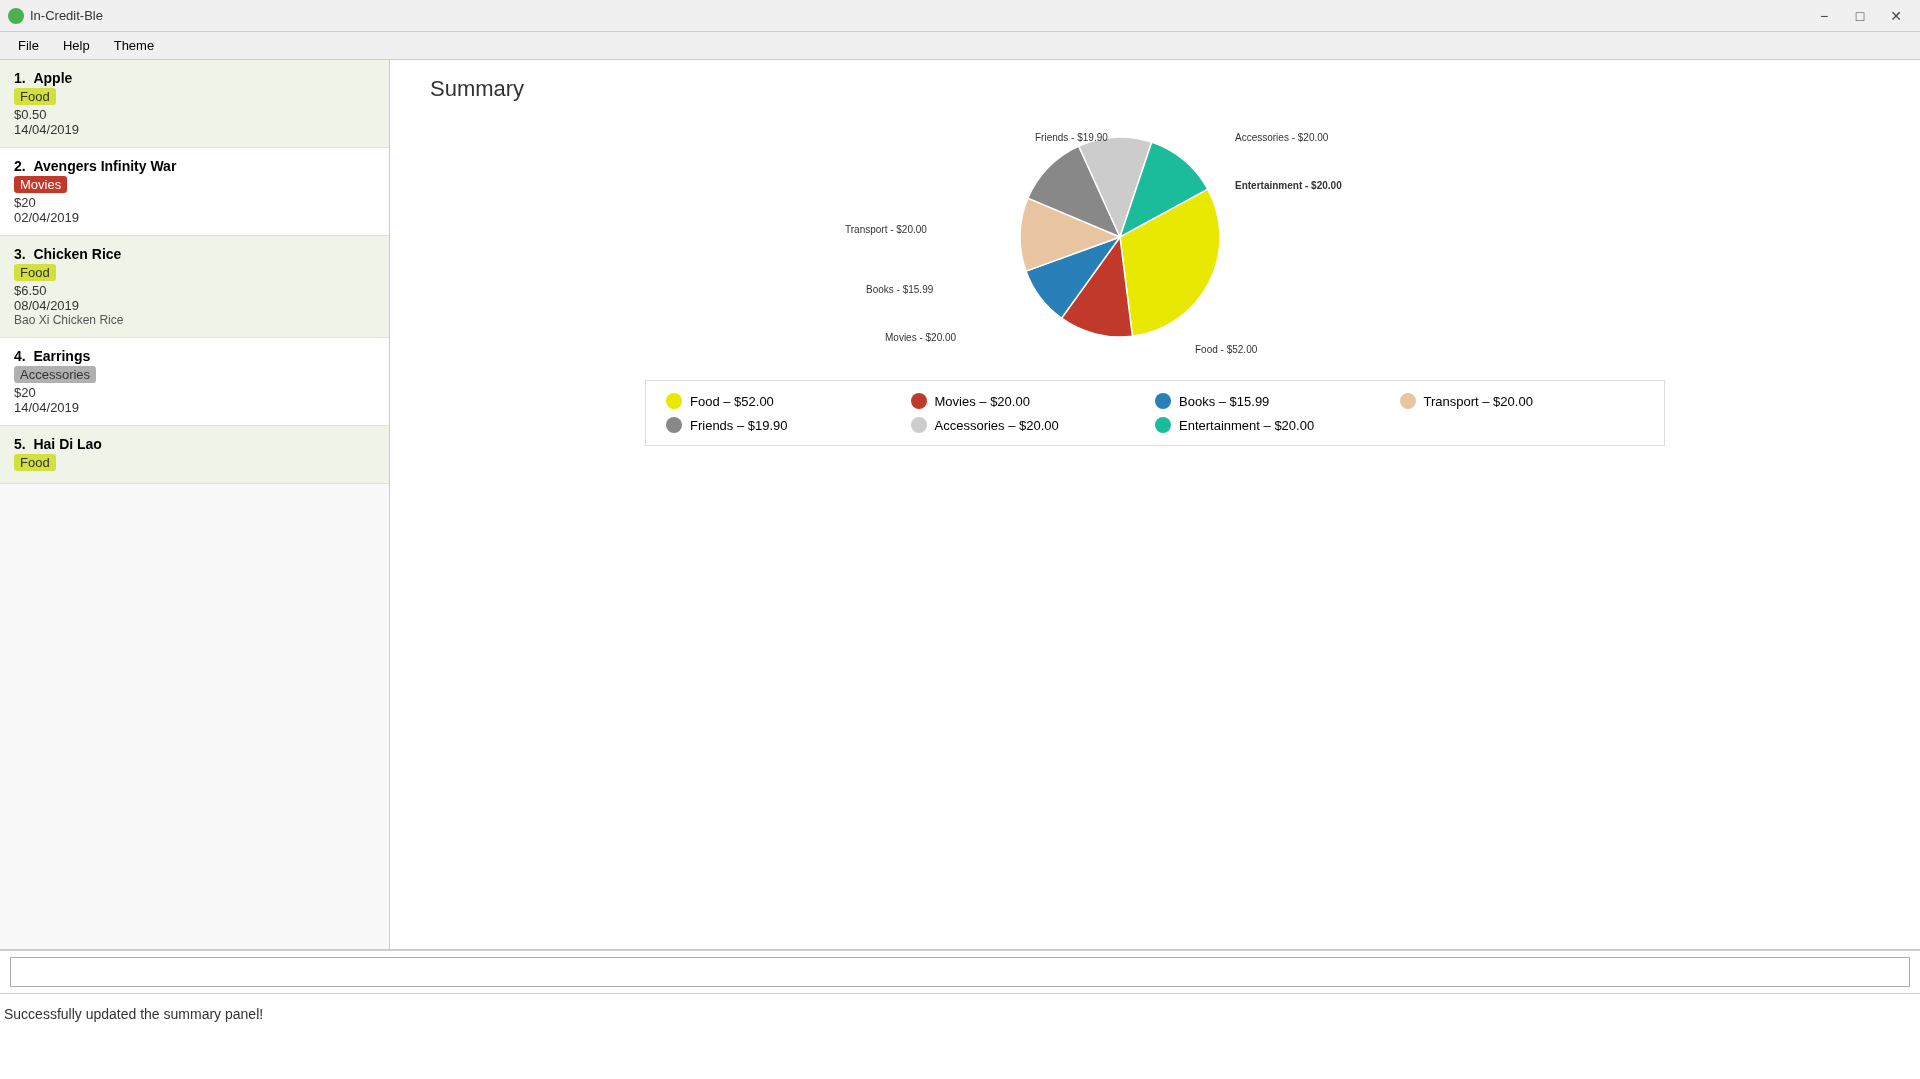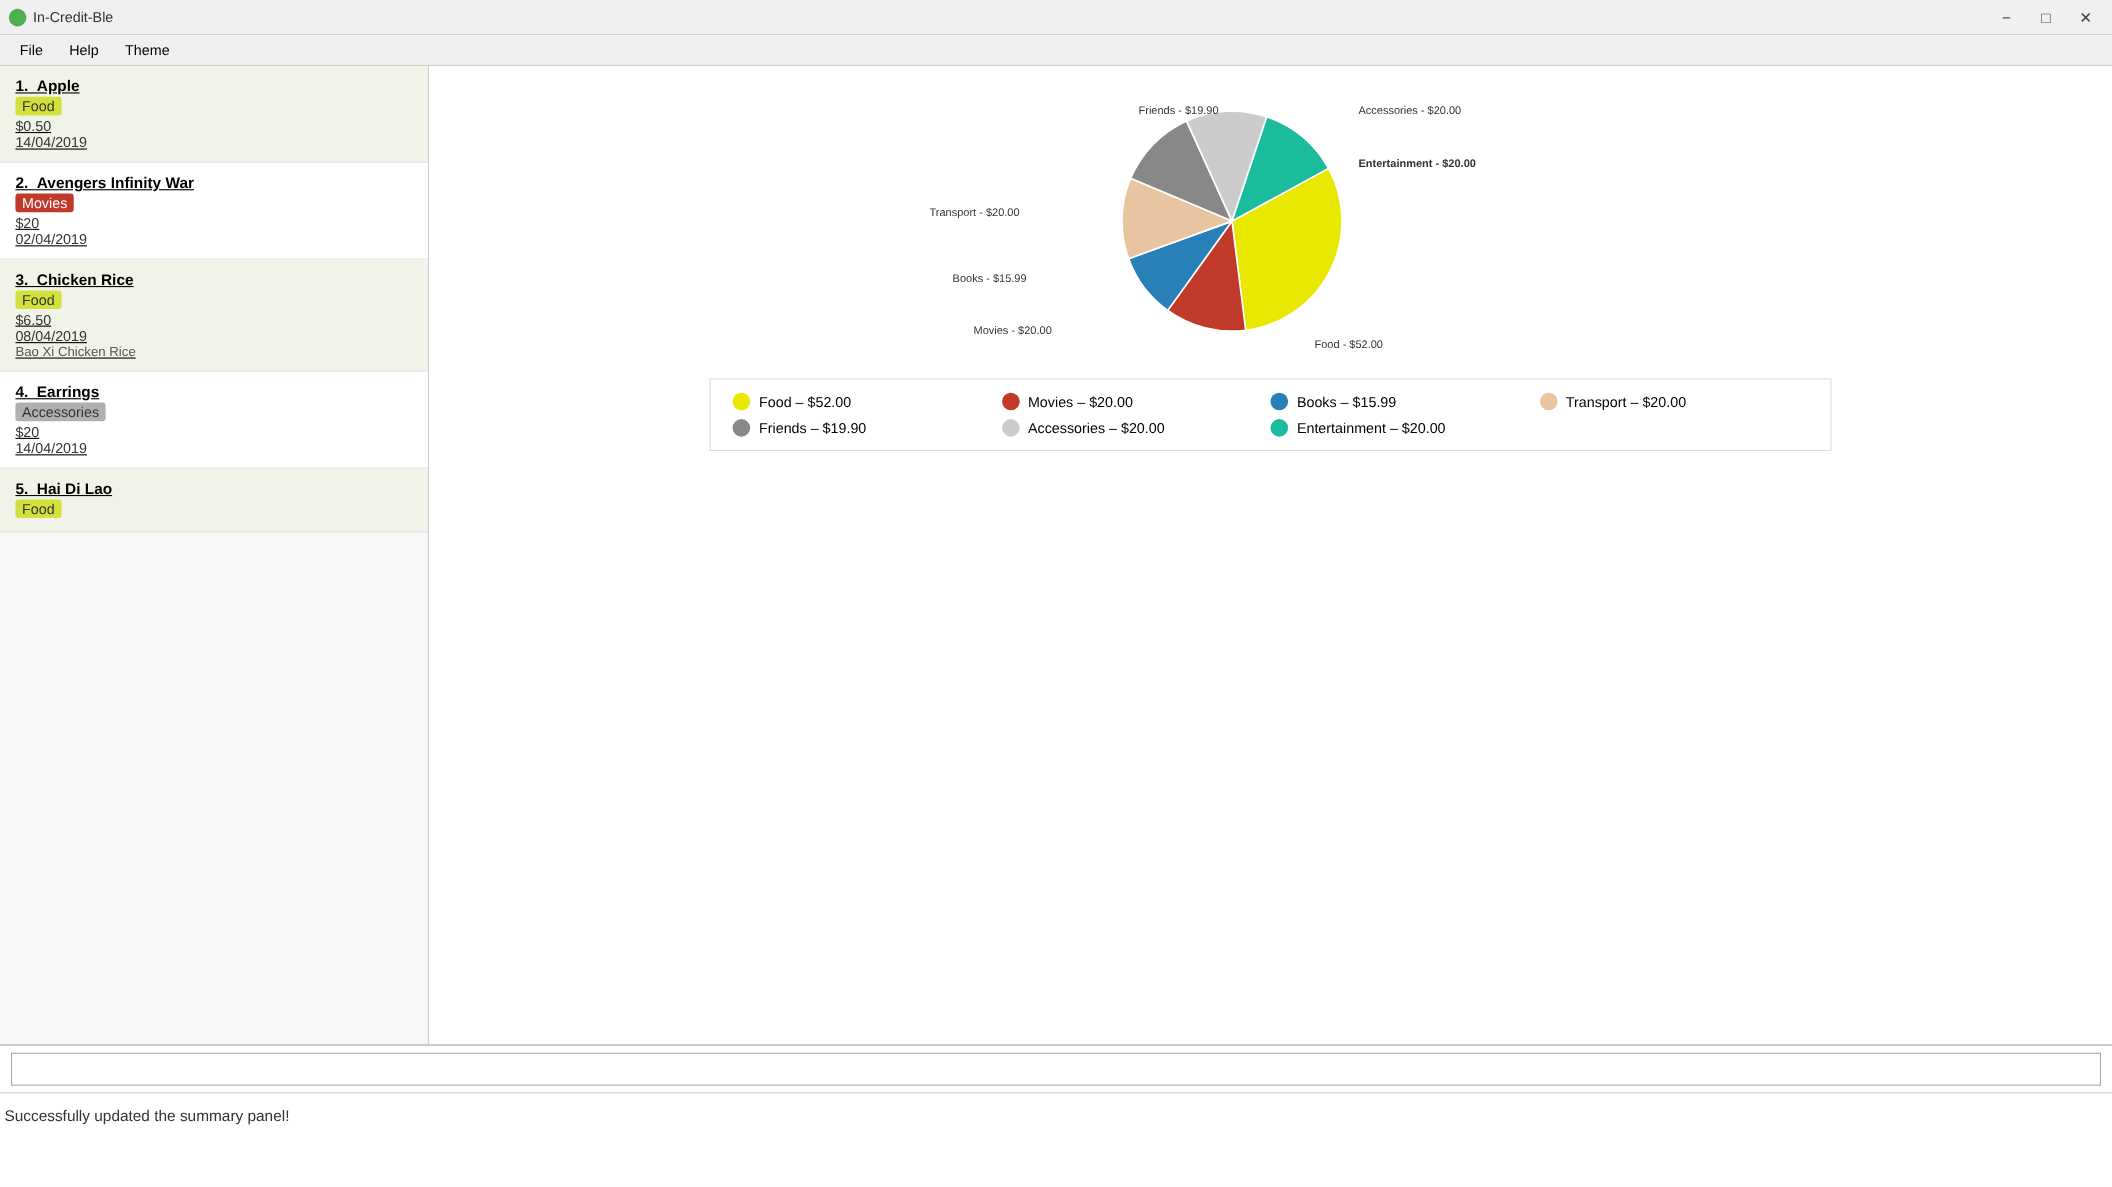--- a/index.html
+++ b/index.html
@@ -78,21 +78,20 @@
     }
 
     
     .left-panel {
       width: 390px;
       background: #f8f8f8;
       border-right: 1px solid #ccc;
       overflow-y: auto;
       height: 100%;
       position: relative;
-      text-decoration: underline;
     }
     .left-panel::-webkit-scrollbar {
       width: 12px;
     }
     .left-panel::-webkit-scrollbar-track { background: #f0f0f0; }
     .left-panel::-webkit-scrollbar-thumb { background: #aaa; border: 1px solid #888; }
 
     .transaction-item {
       padding: 10px 14px;
       border-bottom: 1px solid #e0e0e0;
@@ -315,20 +314,21 @@
       <div class="transaction-amount"></div>
       <div class="transaction-date"></div>
 
     </div>
     </div>
 
   <div class="right-panel">
 
 
     <div class="summary-section">
+      <div class="summary-title">Summary</div>
       <div class="summary-content">
         <div class="chart-area">
 
           <svg class="pie-chart-svg" width="230" height="230" viewBox="-115 -115 230 230" id="pie-svg">
           <path d="M 0 0 L 87.75825618903727 -47.942553860420304 A 100 100 0 0 1 12.440352369523048 99.22317084694534 Z" fill="#e8e800" stroke="white" stroke-width="1.5"></path>
               <path d="M 0 0 L 12.440352369523048 99.22317084694534 A 100 100 0 0 1 -58.4092584794805 81.16870409139987 Z" fill="#c0392b" stroke="white" stroke-width="1.5"></path>
               <path d="M 0 0 L -58.4092584794805 81.16870409139987 A 100 100 0 0 1 -93.98456202103075 34.15994879555623 Z" fill="#2980b9" stroke="white" stroke-width="1.5"></path>
               <path d="M 0 0 L -93.98456202103075 34.15994879555623 A 100 100 0 0 1 -92.11115725505996 -38.929869112721335 Z" fill="#e8c4a0" stroke="white" stroke-width="1.5"></path>
               <path d="M 0 0 L -92.11115725505996 -38.929869112721335 A 100 100 0 0 1 -41.33958280961075 -91.05514204660457 Z" fill="#888888" stroke="white" stroke-width="1.5"></path>
               <path d="M 0 0 L -41.33958280961075 -91.05514204660457 A 100 100 0 0 1 31.675655077746196 -94.85068726896844 Z" fill="#cccccc" stroke="white" stroke-width="1.5"></path>

